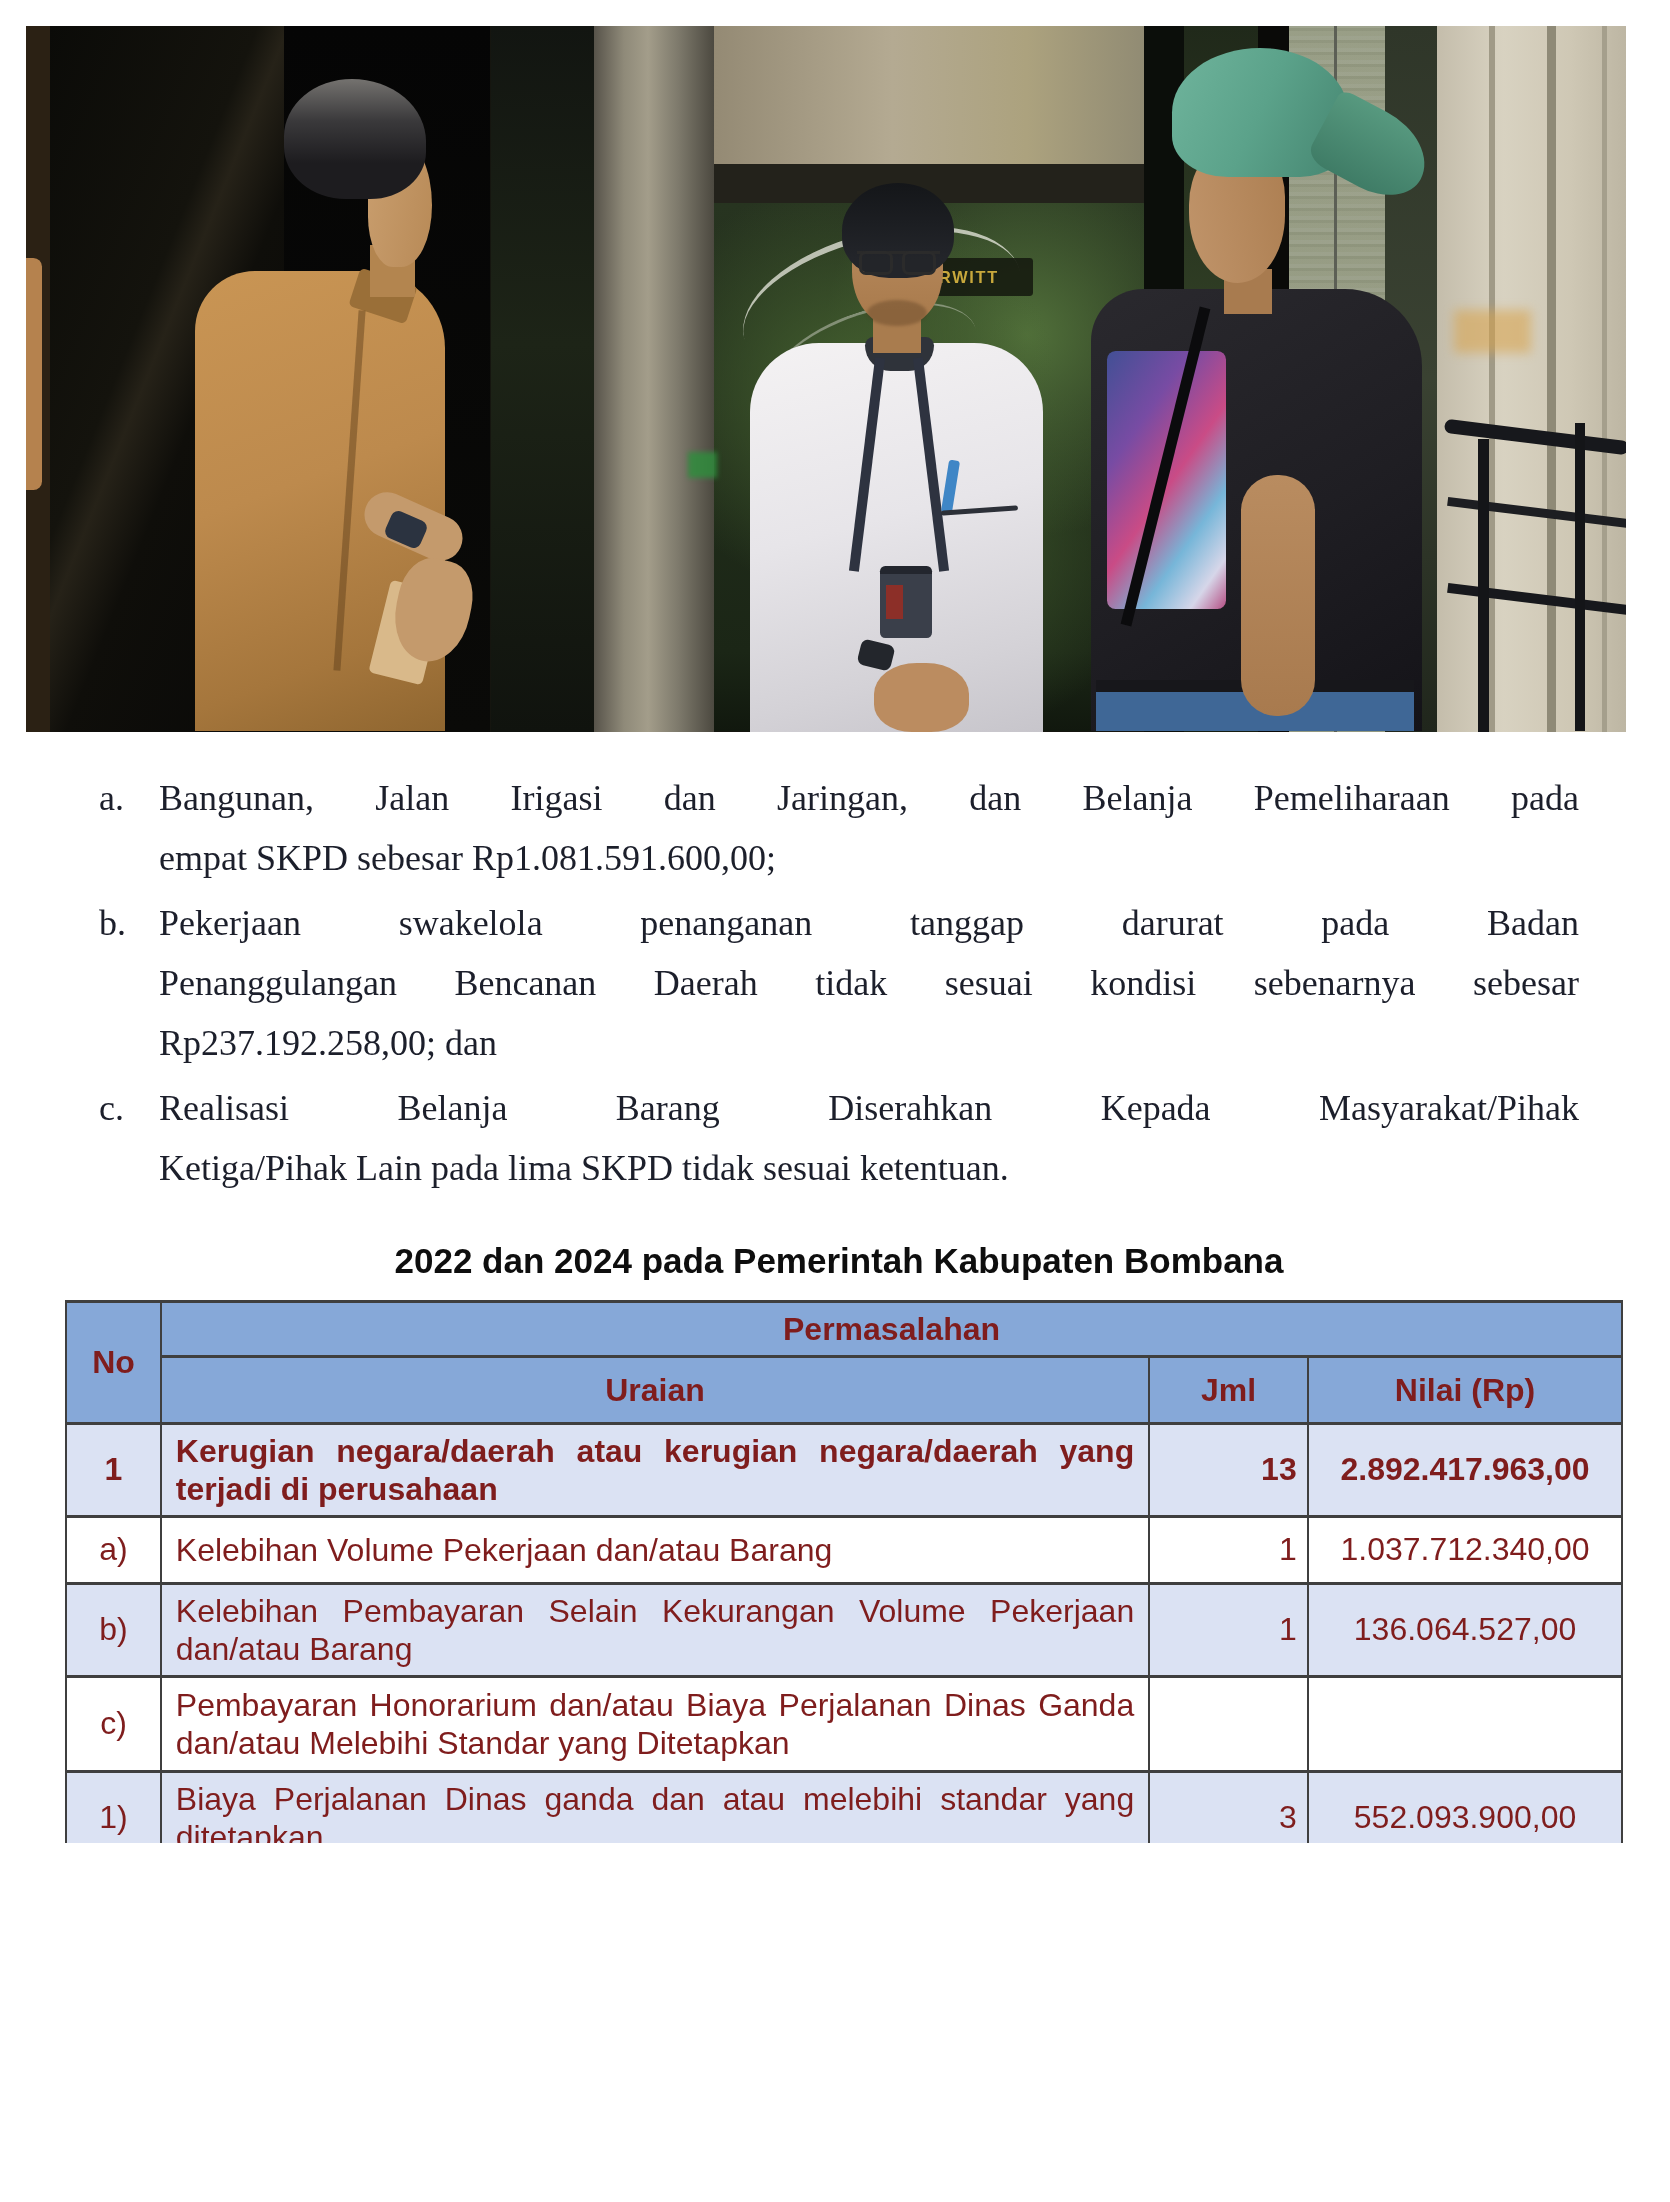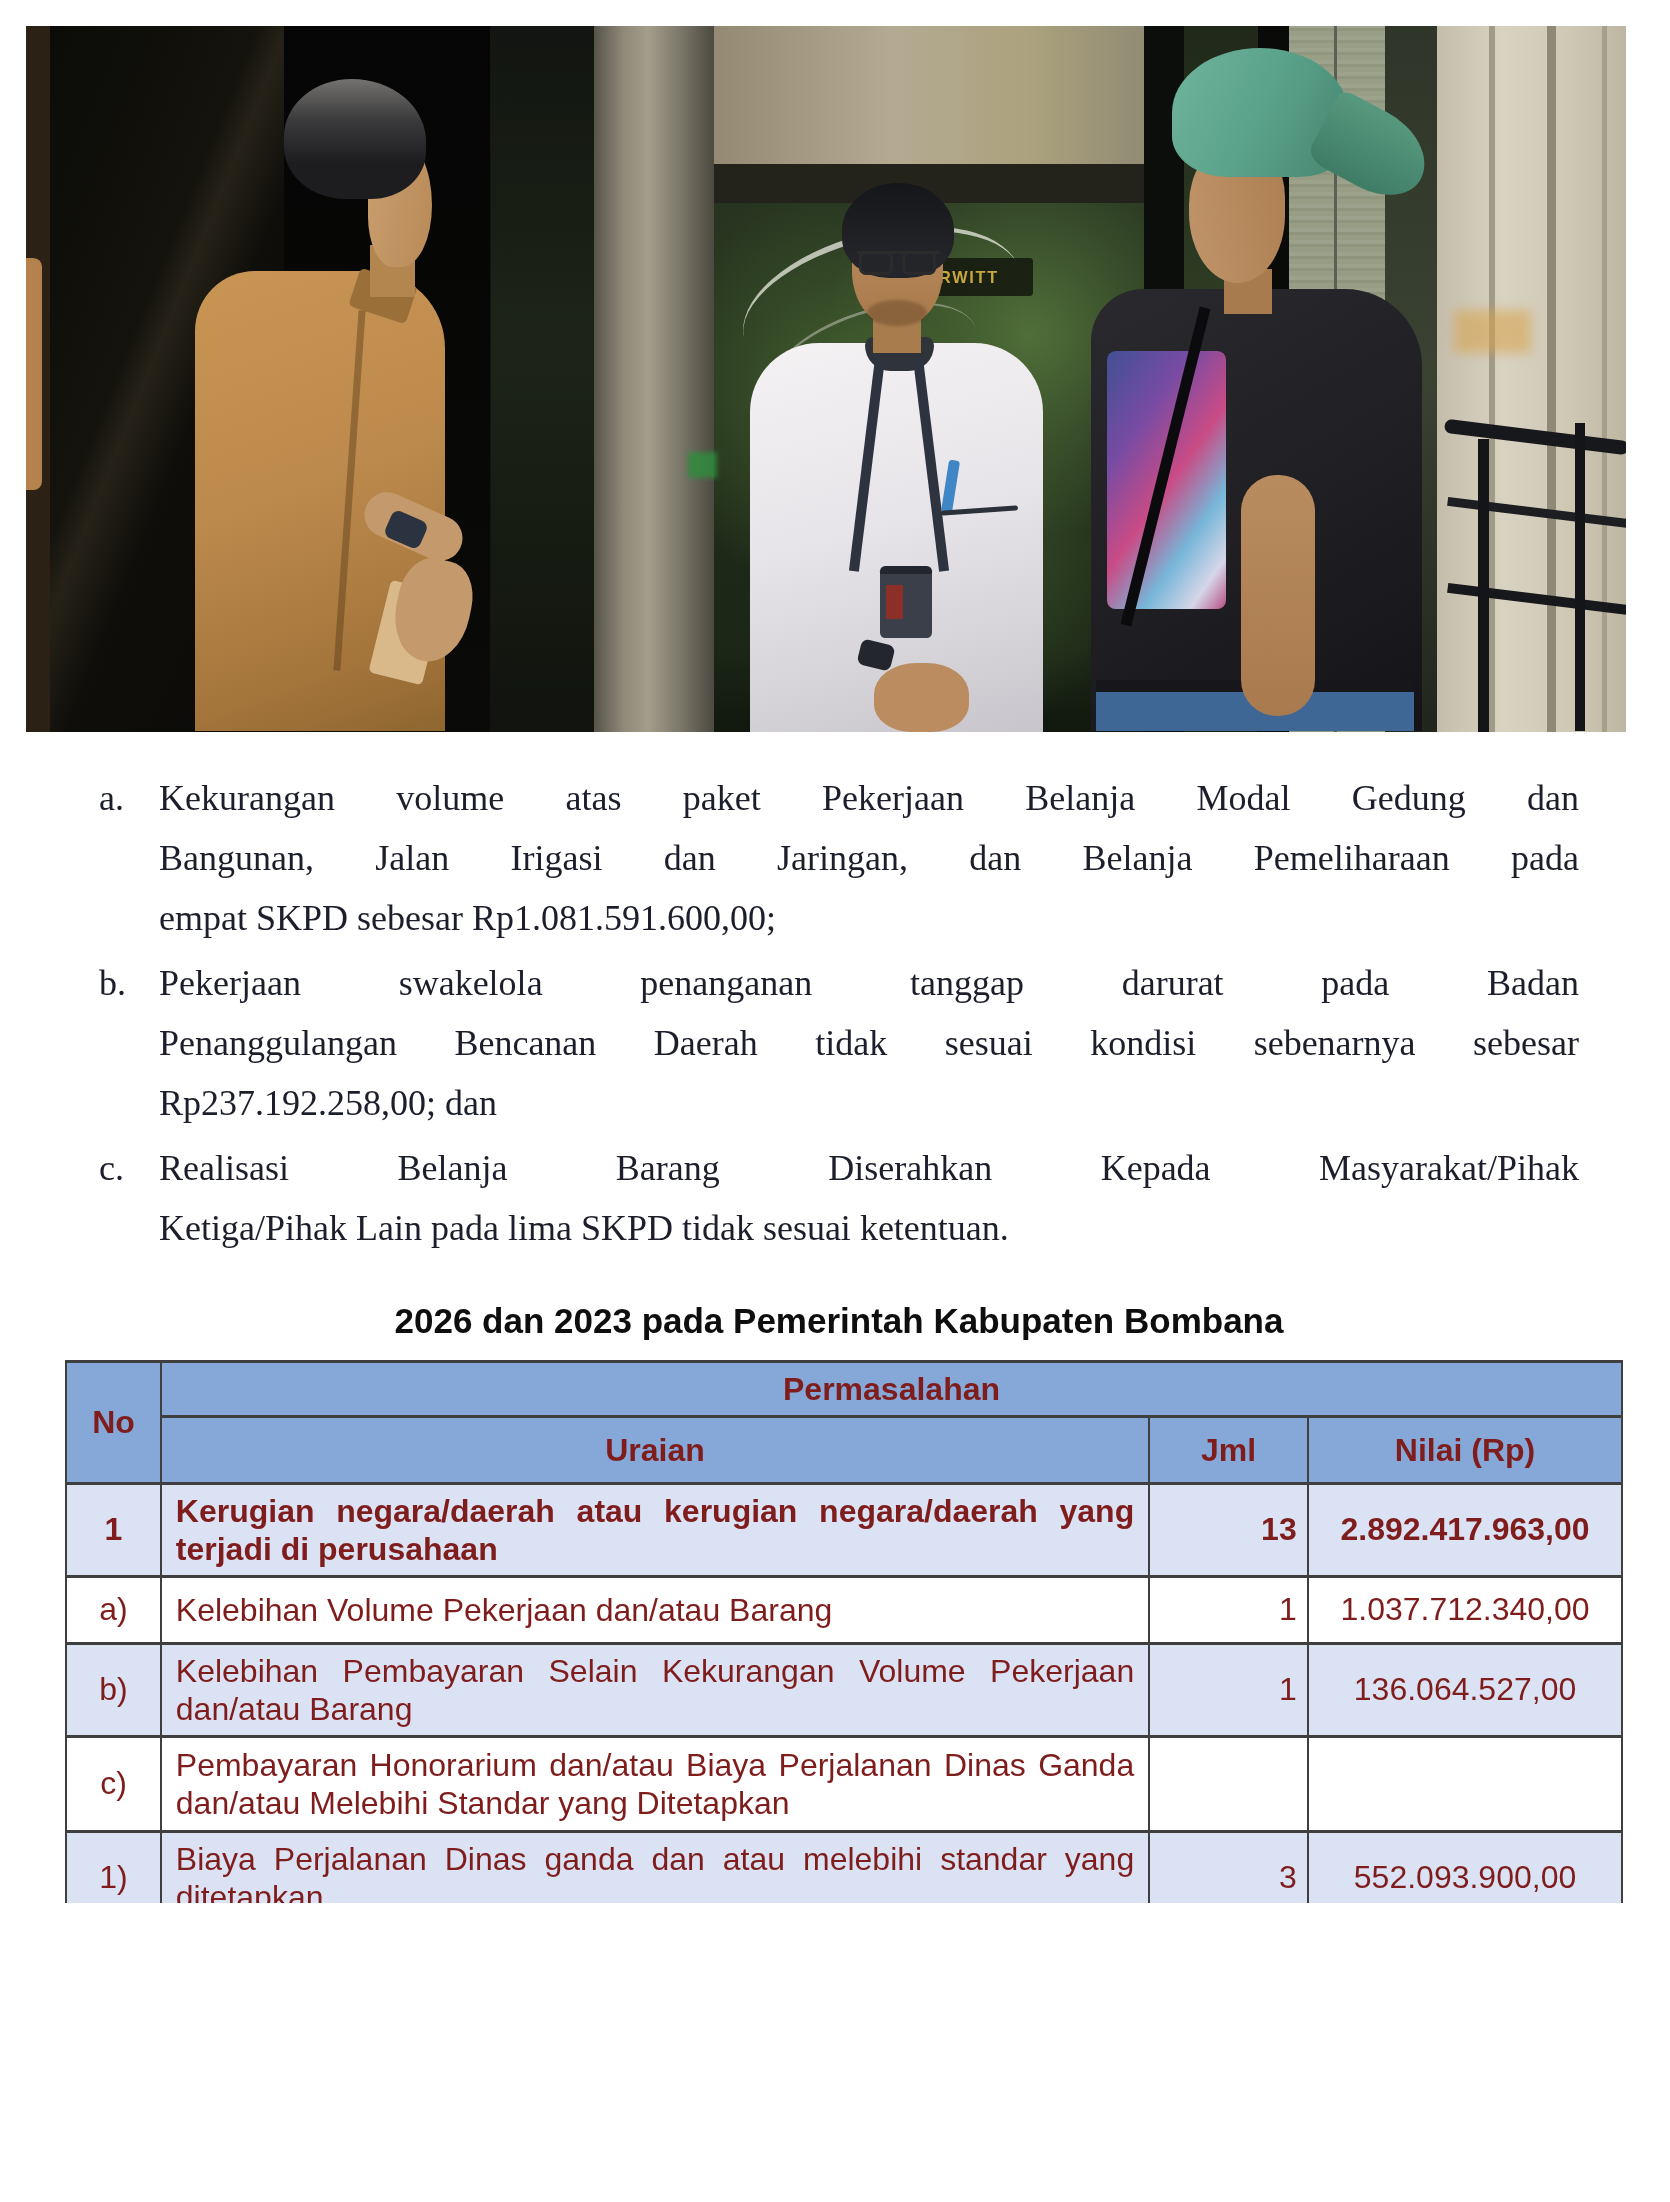--- a/index.html
+++ b/index.html
@@ -229,21 +229,20 @@
     <div class="rm-face"></div>
     <div class="rm-cap"></div>
     <div class="rm-brim"></div>
   </div>
 
   <div class="content">
 
     <div class="li">
       <span class="marker">a.</span>
       <span class="ltext">
-        <div class="jline">Kekurangan volume atas paket Pekerjaan Belanja Modal Gedung dan</div>
         <div class="jline">Bangunan, Jalan Irigasi dan Jaringan, dan Belanja Pemeliharaan pada</div>
         <div class="jlast">empat SKPD sebesar Rp1.081.591.600,00;</div>
       </span>
     </div>
 
     <div class="li">
       <span class="marker">b.</span>
       <span class="ltext">
         <div class="jline">Pekerjaan swakelola penanganan tanggap darurat pada Badan</div>
         <div class="jline">Penanggulangan Bencanan Daerah tidak sesuai kondisi sebenarnya sebesar</div>
@@ -254,21 +253,21 @@
     <div class="li">
       <span class="marker">c.</span>
       <span class="ltext">
         <div class="jline">Realisasi Belanja Barang Diserahkan Kepada Masyarakat/Pihak</div>
         <div class="jlast">Ketiga/Pihak Lain pada lima SKPD tidak sesuai ketentuan.</div>
       </span>
     </div>
 
 
     <div class="tbl-title">
-      <div>2026 dan 2023 pada Pemerintah Kabupaten Bombana</div>
+      <div>2022 dan 2024 pada Pemerintah Kabupaten Bombana</div>
     </div>
   </div>
 
   <div class="table-clip">
     <table class="ptable">
       <colgroup>
         <col style="width:95px">
           <col style="width:988px">
           <col style="width:159px">
           <col style="width:314px">

